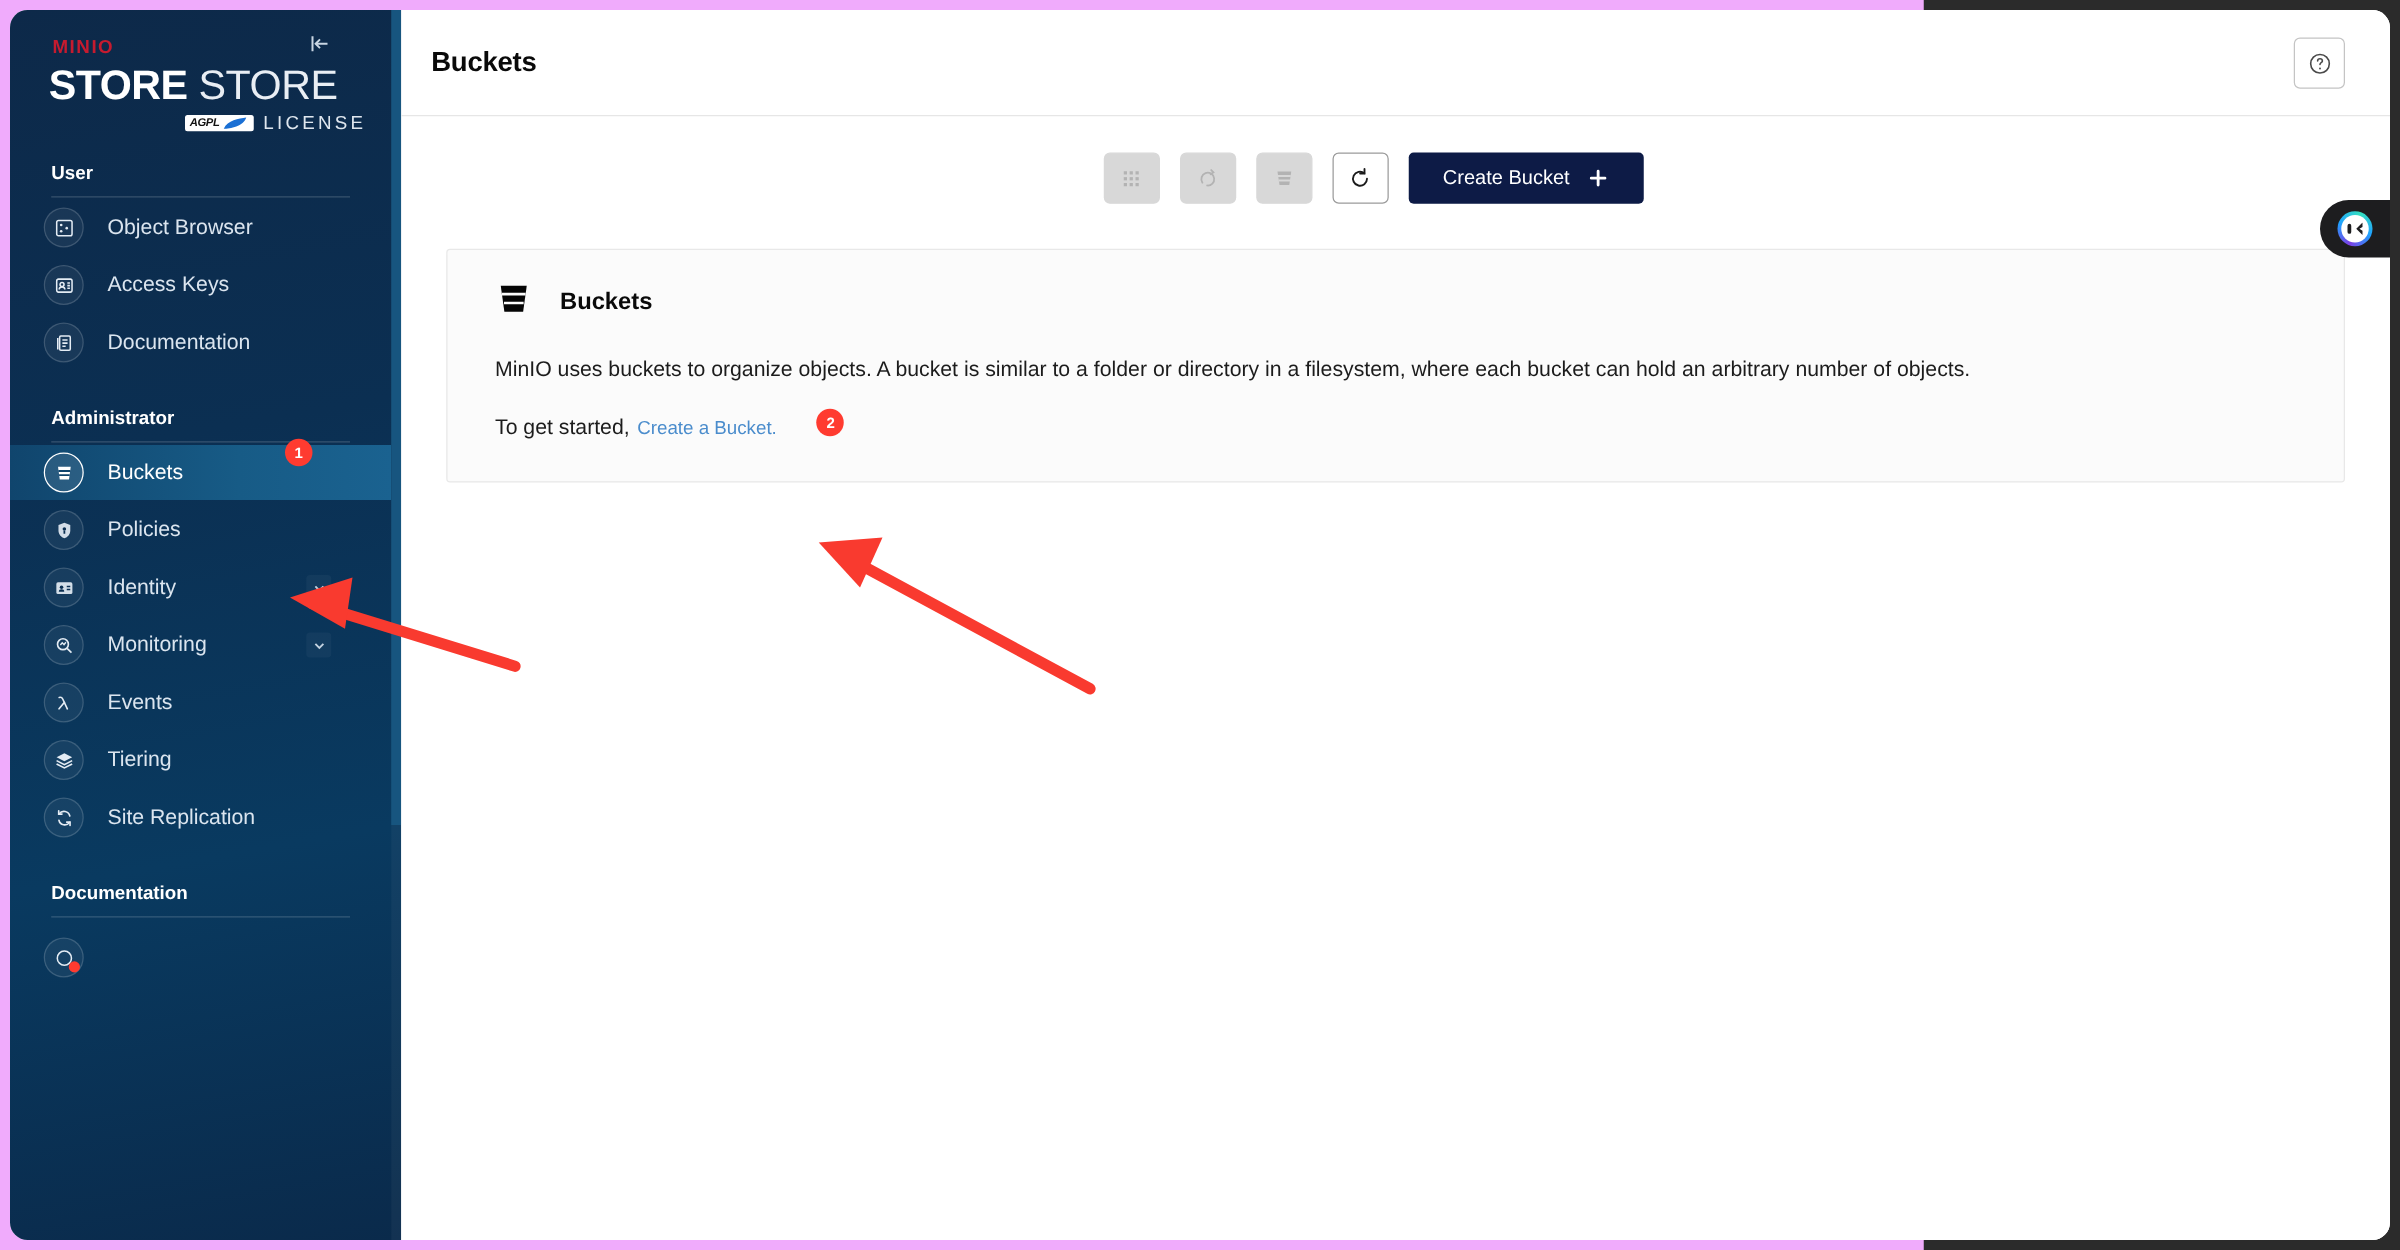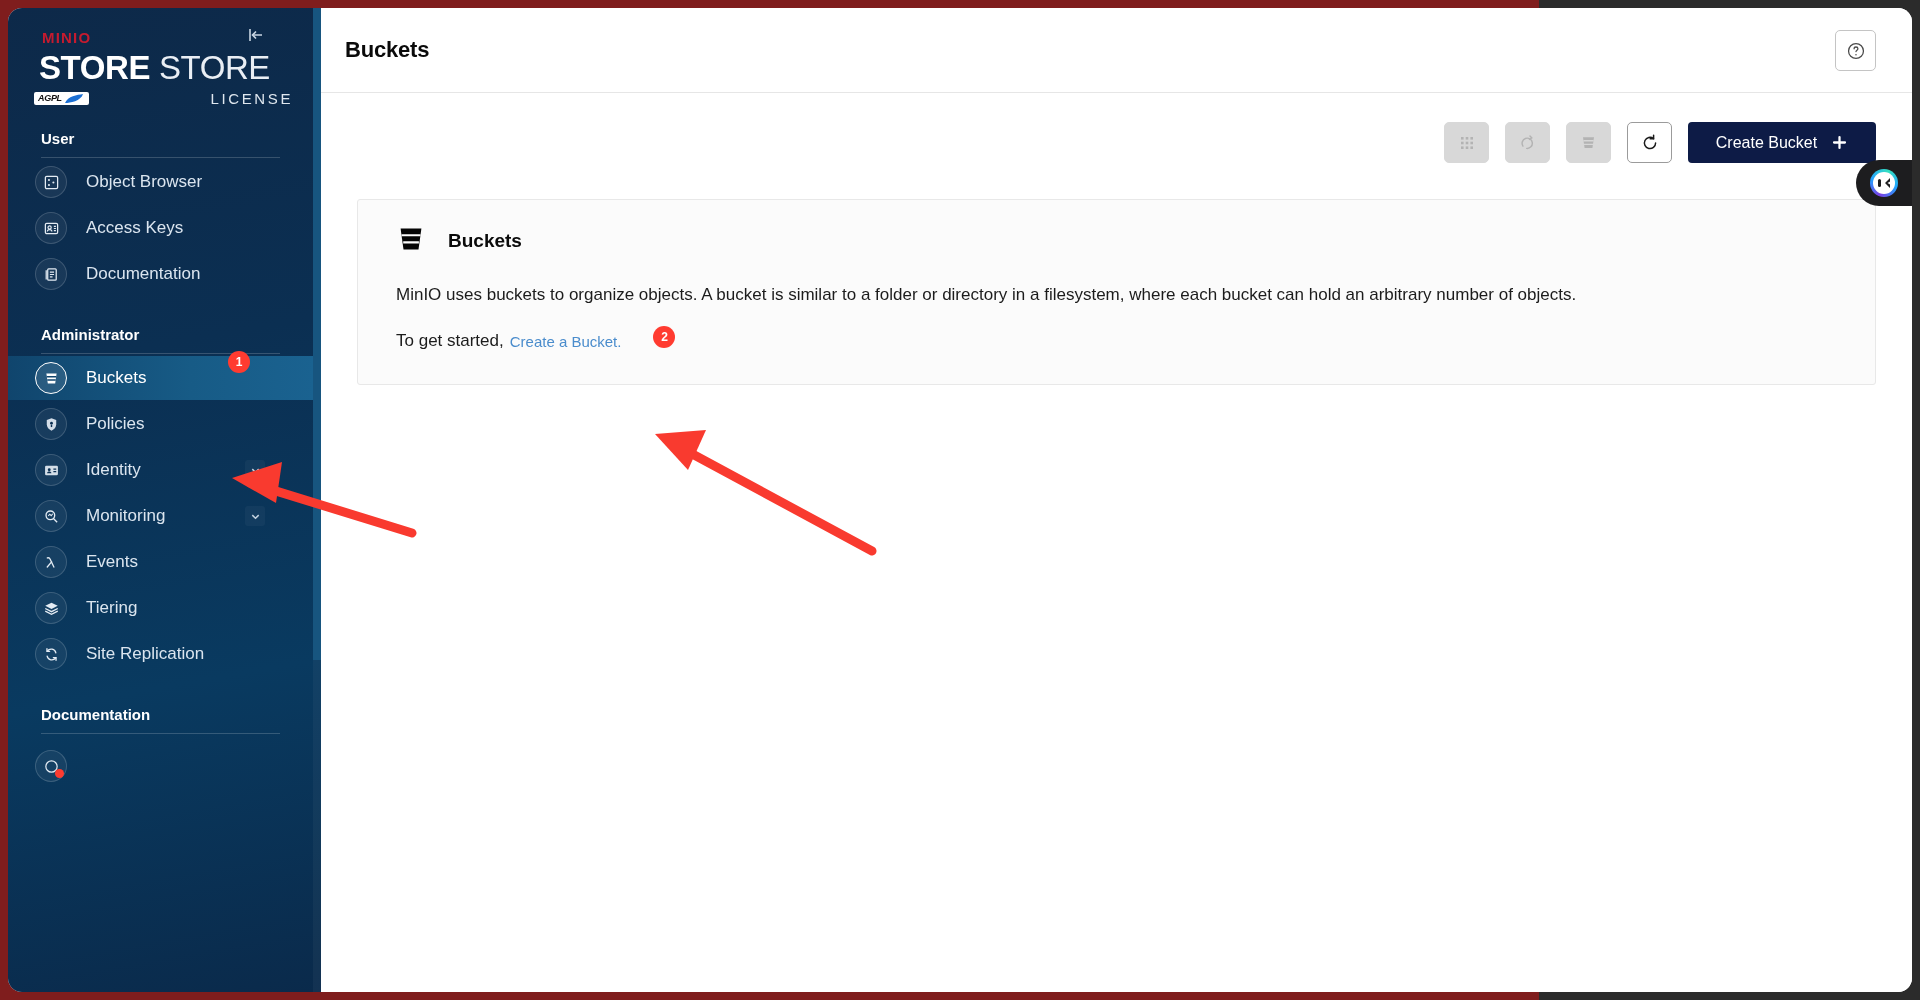--- a/index.html
+++ b/index.html
@@ -7,21 +7,21 @@
     width: 1920px; height: 1000px;
     background: #2b2b2b;
     font-family: "Liberation Sans", sans-serif;
     overflow: hidden;
   }
 
   #app {
     position: absolute;
     left: 0; top: 0;
     width: 1539px; height: 1000px;
-    background: #7f1d1d;
+    background: #f0abfc;
   }
 
   
   .window-shell {
     position: absolute;
     left: 8px; top: 8px;
     width: 1904px; height: 984px;
     background: #ffffff;
     border-radius: 14px;
     overflow: hidden;
@@ -76,21 +76,21 @@
     color: #ffffff;
     letter-spacing: -0.4px;
     margin-left: 5px;
   }
   .brand-obj .b-bold { font-weight: 800; }
   .brand-obj .b-light { font-weight: 300; color: #e9eef4; margin-top: 20px; }
   .license-row {
     margin-top: 4px;
     display: flex;
     align-items: center;
-    justify-content: space-between;
+    justify-content: flex-end;
     gap: 8px;
     padding-right: 2px;
   }
   .agpl-badge {
     background: #ffffff;
     color: #111;
     font-size: 9px;
     font-weight: 800;
     font-style: italic;
     padding: 1px 5px 1px 4px;
@@ -229,21 +229,21 @@
     background: #fff;
     display: flex;
     align-items: center;
     justify-content: center;
     cursor: pointer;
     color: #4a4a4a;
   }
 
   .toolbar {
     display: flex;
-    justify-content: flex-end;
+    justify-content: center;
     align-items: center;
     gap: 16px;
     padding: 29px 36px 0 0;
   }
   .tool-btn {
     width: 45px; height: 41px;
     border-radius: 5px;
     display: flex;
     align-items: center;
     justify-content: center;

